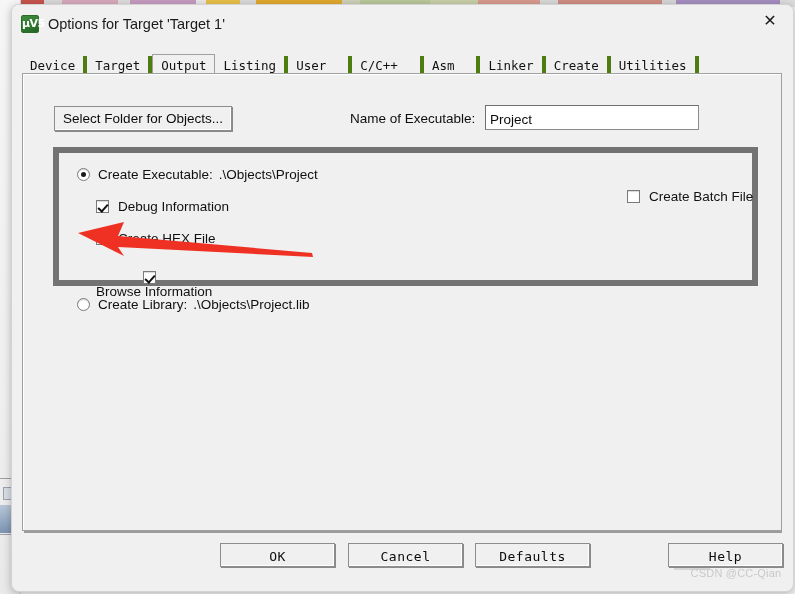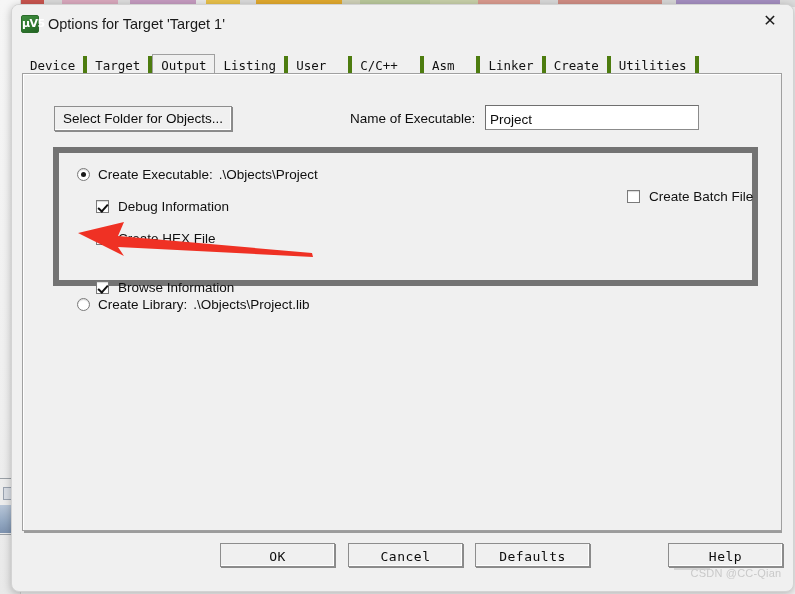--- a/index.html
+++ b/index.html
@@ -421,21 +421,21 @@
       <div class="row" style="left:37px; top:46px;">
         <span class="checkbox checked"></span>
         <span class="row-label">Debug Information</span>
       </div>
 
       <div class="row" style="left:37px; top:78px;">
         <span class="checkbox checked"></span>
         <span class="row-label">Create HEX File</span>
       </div>
 
-      <div class="row" style="left:37px; top:127px;">
+      <div class="row" style="left:37px; top:118px;flex-direction:column;">
         <span class="checkbox checked"></span>
         <span class="row-label">Browse Information</span>
       </div>
 
       <div class="row" style="left:18px; top:144px;">
         <span class="radio"></span>
         <span class="row-label">Create Library:</span>
         <span class="row-label row-path">.\Objects\Project.lib</span>
       </div>
 

